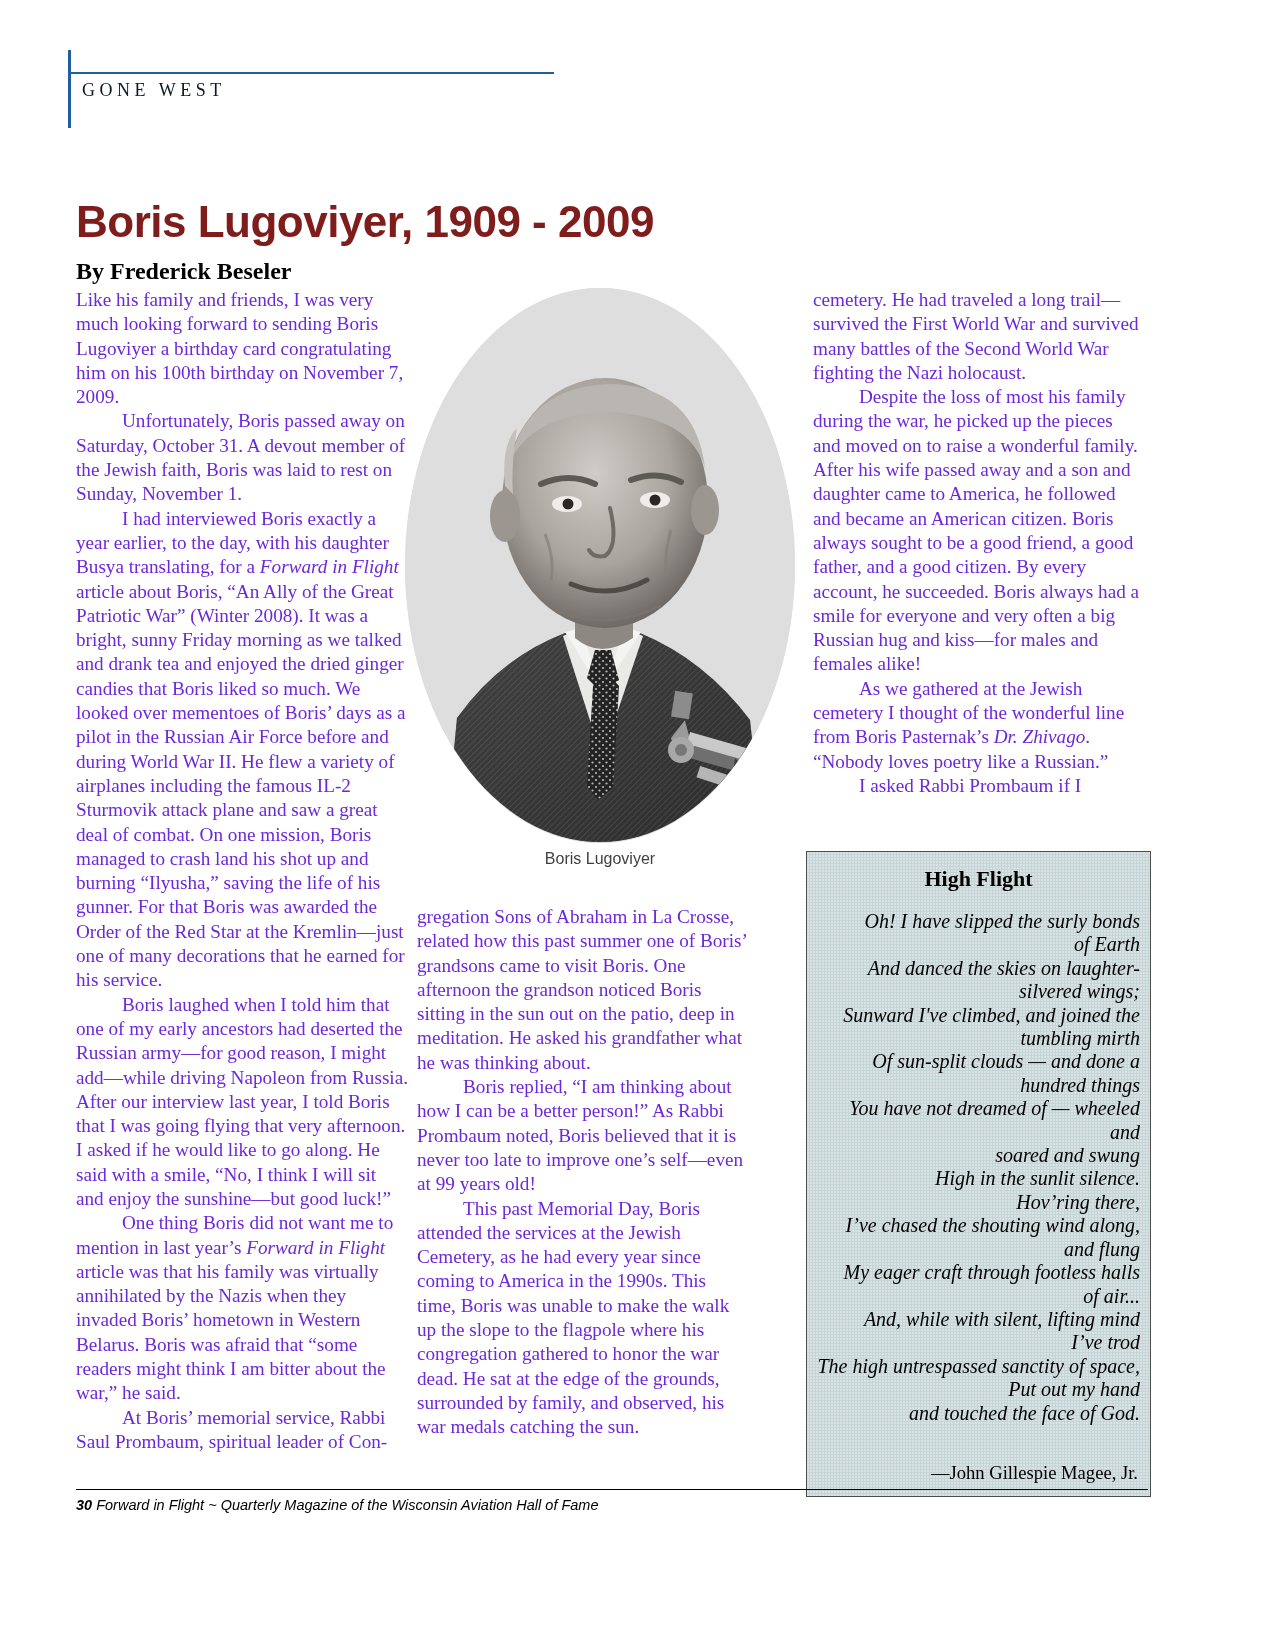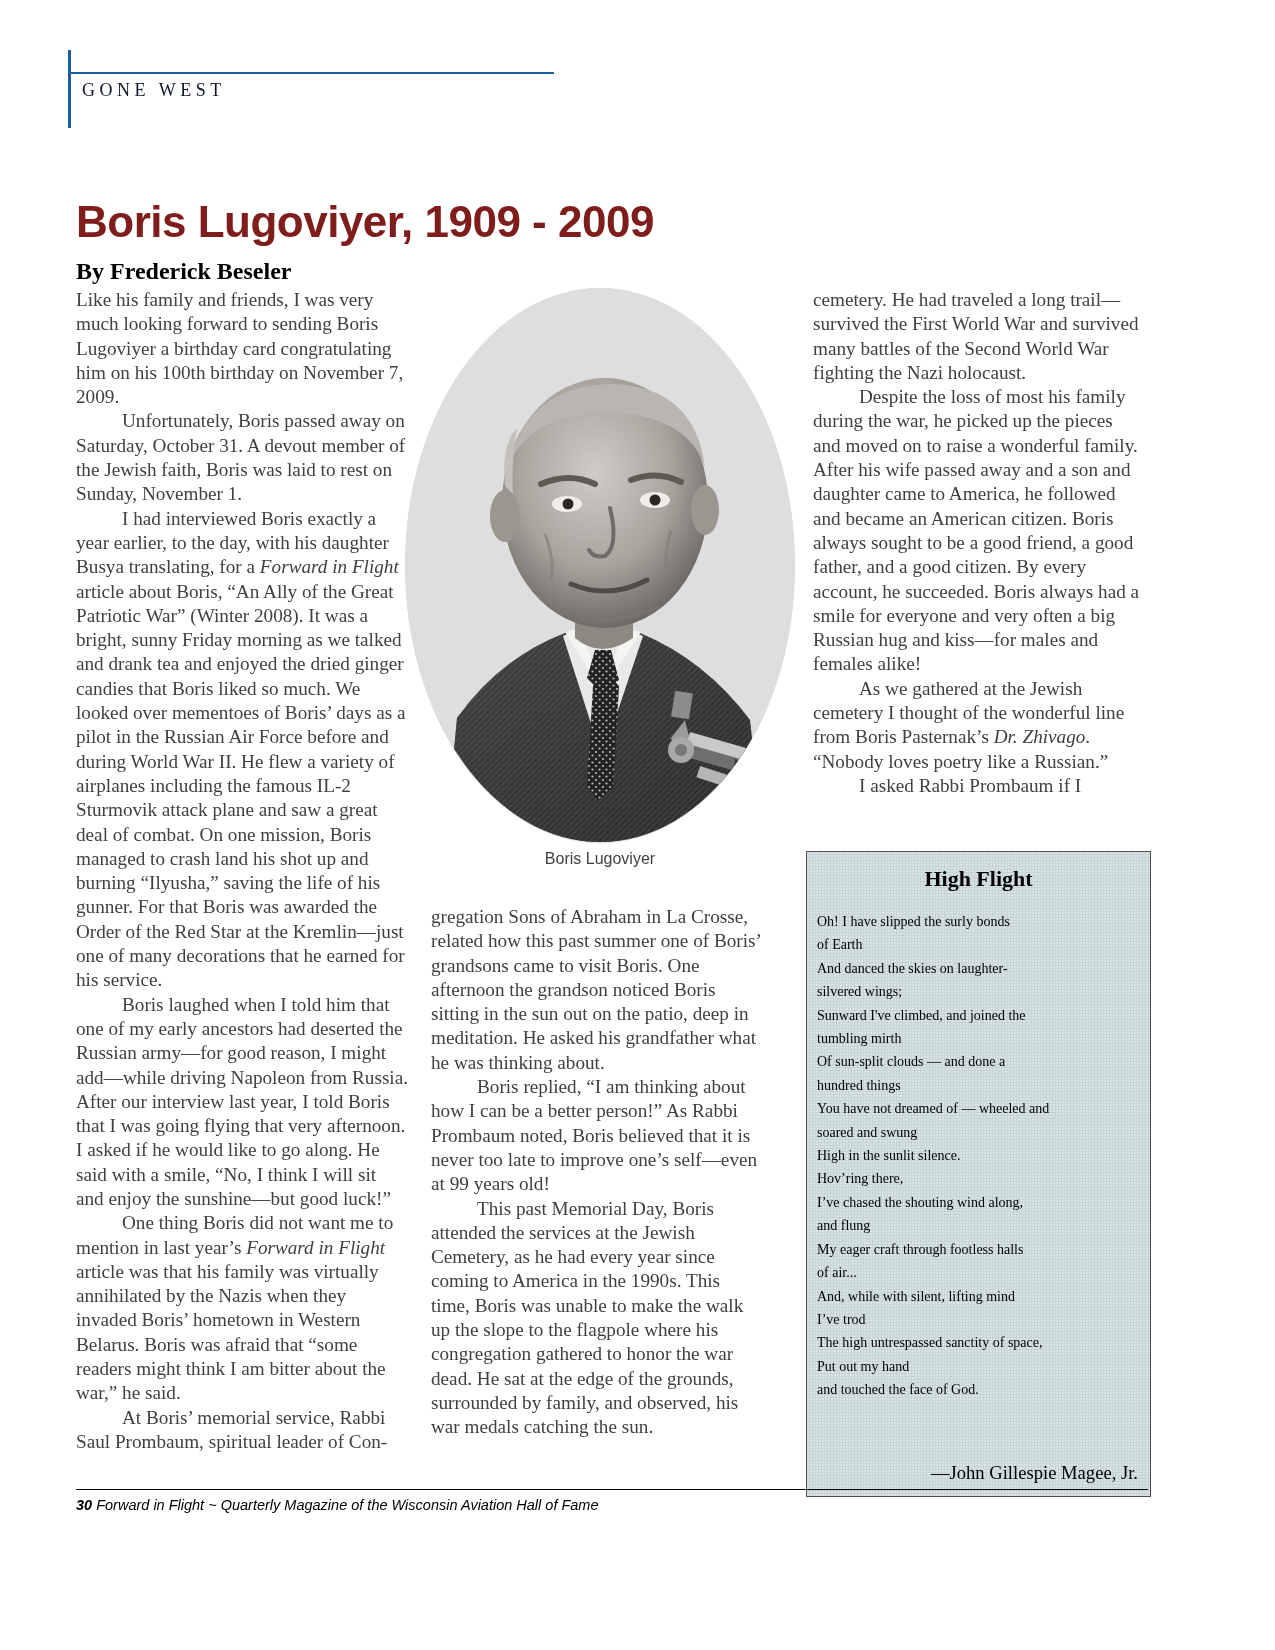--- a/index.html
+++ b/index.html
@@ -79,33 +79,33 @@
     white-space: nowrap;
   }
 
   
   .col {
     position: absolute;
     font-family: "Liberation Serif", serif;
     font-size: 19.2px;
     line-height: 24.3px;
     text-align: left;
-    color: #404040;
+    color: #6d28d9;
   }
   .col p {
     margin: 0;
     text-indent: 46px;
   }
   .col p.first {
     text-indent: 0;
   }
   .col i { font-style: italic; }
 
   #col1 { left: 76px;  top: 288px; width: 332px; }
-  #col2 { left: 431px; top: 905px; width: 332px; }
+  #col2 { left: 417px; top: 905px; width: 332px; }
   #col3 { left: 813px; top: 288px; width: 332px; }
 
   
   .photo-wrap {
     position: absolute;
     left: 405px;
     top: 288px;
     width: 390px;
     height: 555px;
   }
@@ -145,23 +145,24 @@
     padding: 14px 10px 10px 10px;
   }
   .poem-title {
     text-align: center;
     font-family: "Liberation Serif", serif;
     font-weight: bold;
     font-size: 22px;
     margin-bottom: 18px;
   }
   .poem-body {
-    text-align: left;
-    font-family: "Liberation Serif", serif;
-    font-size: 14px;
+    text-align: right;
+    font-family: "Liberation Serif", serif;
+    font-style: italic;
+    font-size: 20px;
     line-height: 23.4px;
   }
   .poem-credit {
     position: absolute;
     right: 12px;
     bottom: 12px;
     font-family: "Liberation Serif", serif;
     font-size: 18.6px;
     white-space: nowrap;
   }

